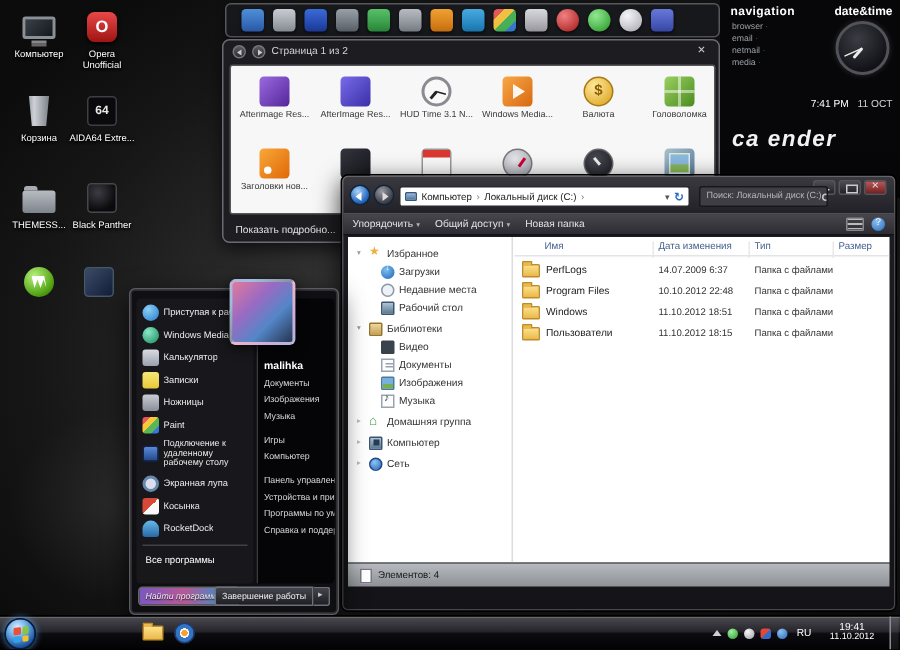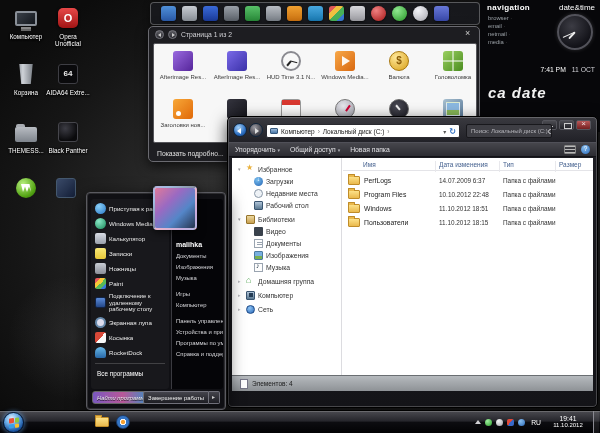--- a/index.html
+++ b/index.html
@@ -83,21 +83,21 @@
 .h5::after{content:"";position:absolute;left:9px;top:4px;width:1.5px;height:6px;background:#eee;transform-origin:bottom;transform:rotate(-40deg)}
 .h6{background:linear-gradient(135deg,#a8c0d0,#587898)}
 .h6::after{content:"";position:absolute;inset:3px;background:linear-gradient(180deg,#8ab8e0 55%,#88b858 55%);border:1px solid rgba(255,255,255,.7)}
 
 
 .sidebar{position:absolute;left:480px;top:0;width:120px;height:132px;background:#07070a}
 .nav-title{position:absolute;left:7px;top:3px;font-size:8px;font-weight:bold;color:#fff;letter-spacing:.3px}
 .nav-links{position:absolute;left:8px;top:14px}
 .nav-link{font-size:5.8px;color:#9aa0a6;line-height:8px}
 .nav-link::after{content:" ·";color:#666}
-.clk-title{position:absolute;right:5px;top:3px;font-size:8px;font-weight:normal;color:#fff}
+.clk-title{position:absolute;right:5px;top:3px;font-size:8px;font-weight:bold;color:#fff}
 .clk-face{position:absolute;right:7px;top:14px;width:36px;height:36px;border-radius:50%;background:radial-gradient(circle at 40% 32%,#3c3c44,#121218 72%);border:2px solid #52525a;box-shadow:0 0 4px rgba(255,255,255,.15)}
 .hand{position:absolute;left:calc(50% - 1px);bottom:50%;transform-origin:bottom center;background:#ececec;border-radius:1px}
 .hand-h{width:2px;height:9px;transform:rotate(222deg)}
 .hand-m{width:1.4px;height:13px;transform:rotate(246deg)}
 .clk-row{position:absolute;right:5px;top:66px;font-size:6.8px;color:#fff;white-space:nowrap}
 .clk-date{color:#cfcfd4;margin-left:4px}
 .cal-title{position:absolute;left:8px;top:84px;font-size:15px;font-weight:bold;font-style:italic;color:#f2f2f2;letter-spacing:1px}
 
 
 .win{position:absolute;left:227px;top:116px;width:371px;height:292px;background:linear-gradient(#3a3a40,#1c1c22 30px,#141418);border:1px solid #000;border-radius:5px;box-shadow:inset 0 0 0 1px rgba(255,255,255,.22),0 5px 16px rgba(0,0,0,.75)}
@@ -363,21 +363,21 @@
     </div>
     <div class="clk-title">date&amp;time</div>
     <div class="clk-face">
       <span class="hand hand-h"></span>
       <span class="hand hand-m"></span>
     </div>
     <div class="clk-row">
       <span class="clk-time">7:41 PM</span>
       <span class="clk-date">11 OCT</span>
     </div>
-    <div class="cal-title">ca date</div>
+    <div class="cal-title">ca ender</div>
   </div>
 
   <div class="win">
     <div class="caps">
       <span class="cap cap-min"></span>
       <span class="cap cap-max"></span>
       <span class="cap cap-close"></span>
     </div>
     <span class="navbtn nav-back"></span>
     <span class="navbtn nav-fwd"></span>

